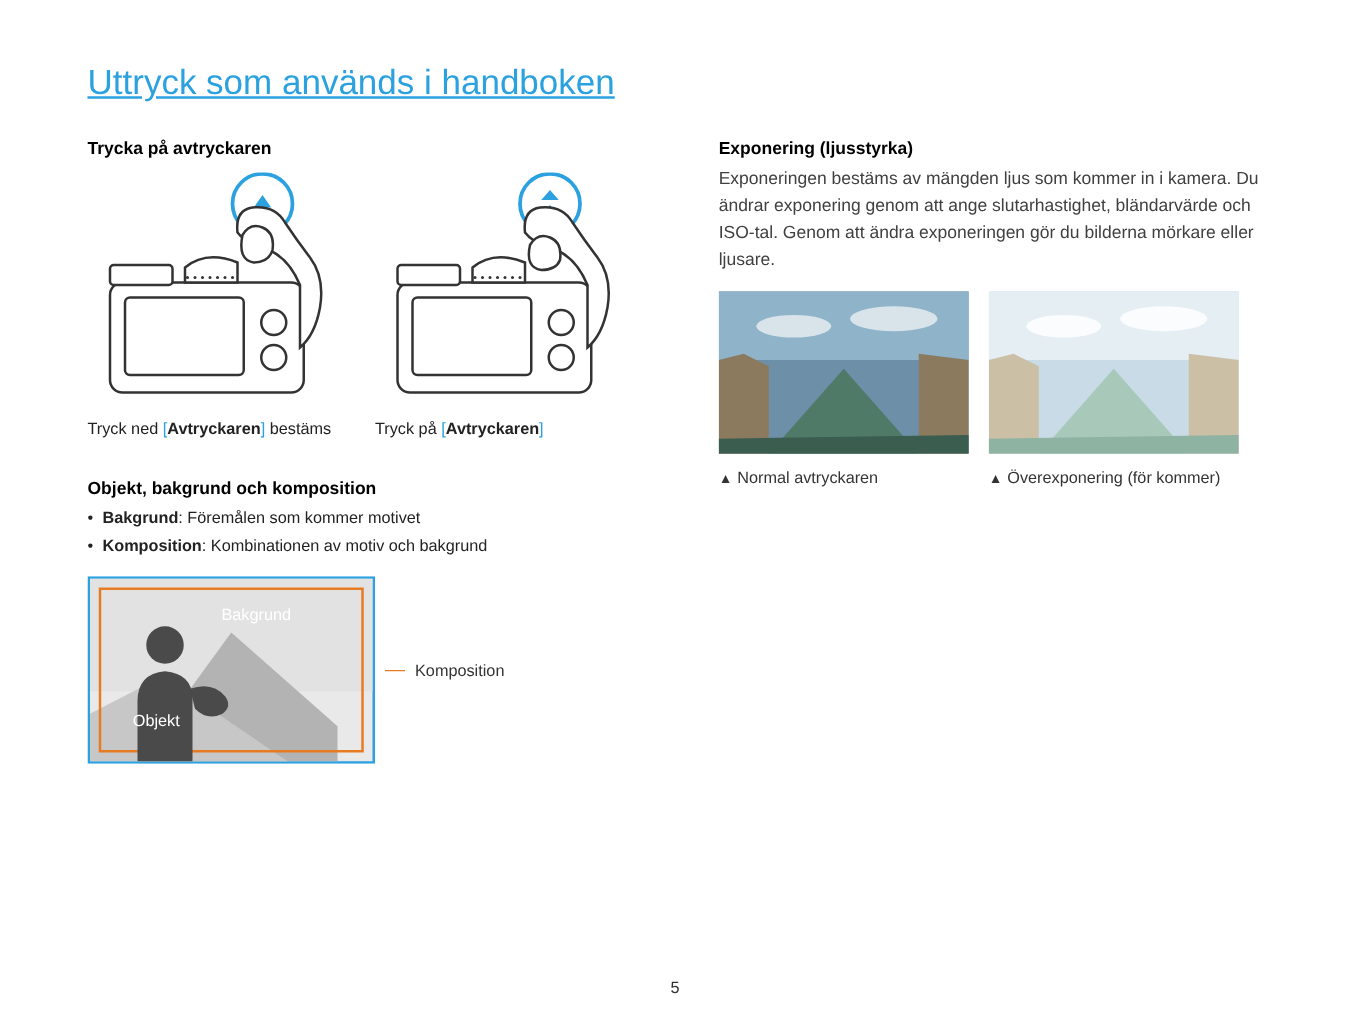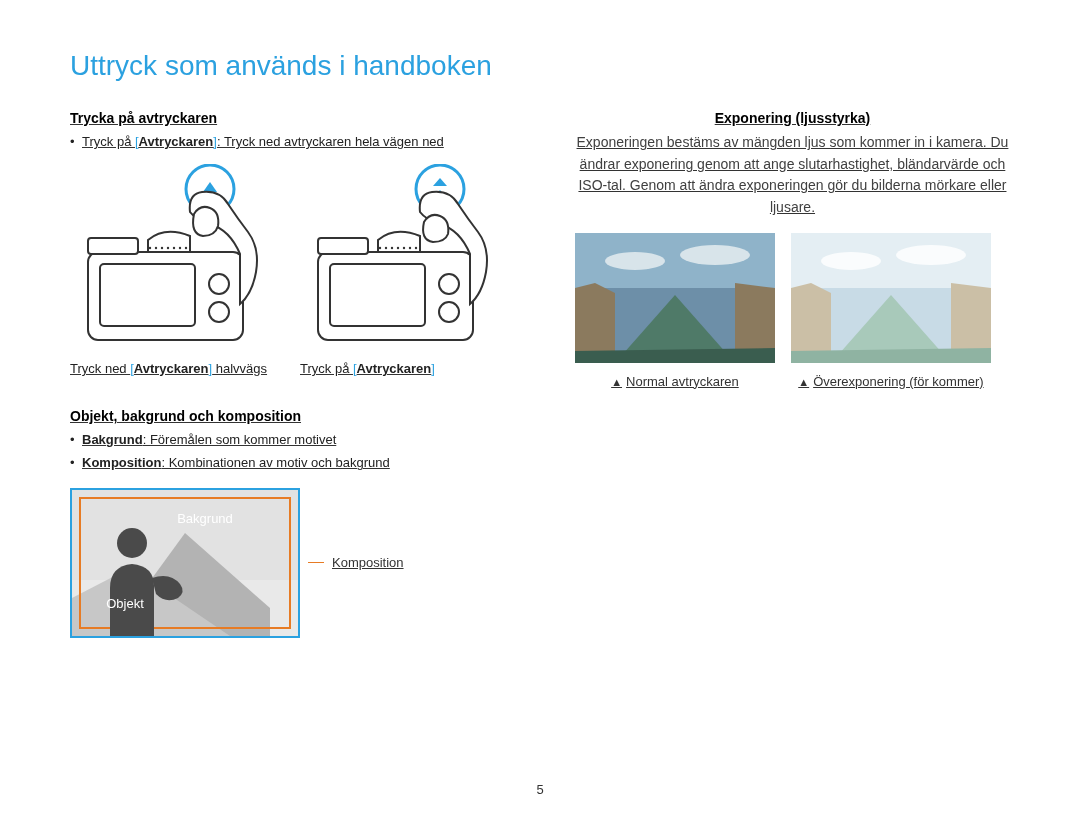--- a/index.html
+++ b/index.html
@@ -10,28 +10,28 @@
     font-family: Arial, Helvetica, sans-serif;
     color: #333;
     padding: 50px 70px 20px 70px;
     position: relative;
   }
   .page-title {
     color: #2ba1e0;
     font-size: 28px;
     font-weight: 400;
     margin-bottom: 28px;
+    text-decoration: underline;
   }
   .columns {
     display: flex;
     gap: 60px;
-    text-decoration: underline;
   }
   .col-left { width: 450px; }
-  .col-right { width: 440px; text-align: center; }
+  .col-right { width: 440px; }
   .section-heading {
     font-size: 14px;
     font-weight: bold;
     color: #000;
     margin-bottom: 6px;
   }
   .bullets { list-style: none; margin-bottom: 12px; }
   .bullets li {
     font-size: 13px;
     line-height: 1.55;
@@ -86,23 +86,20 @@
 
 <h1 class="page-title">Uttryck som används i handboken</h1>
 
 <div class="columns">
 
   <div class="col-left">
 
     <div>
       <div class="section-heading">Trycka på avtryckaren</div>
       <ul class="bullets">
-        <li>
-          <span>Tryck på </span><span class="bracket">[</span><span class="bold-run">Avtryckaren</span><span class="bracket">]</span><span>: Tryck ned avtryckaren hela vägen ned</span>
-        </li>
       </ul>
 
       <div class="shutter-row">
 
         <div class="shutter-item">
           <svg class="camera-svg" viewBox="0 0 200 185">
 
             <circle cx="140" cy="25" r="24" fill="#fff" stroke="#2ba1e0" stroke-width="3"></circle>
             <polygon points="140,18 147,28 133,28" fill="#2ba1e0"></polygon>
 
@@ -122,21 +119,21 @@
                 <circle cx="98" cy="84" r="1.2"></circle>
                 <circle cx="104" cy="84" r="1.2"></circle>
                 <circle cx="110" cy="84" r="1.2"></circle>
                 <circle cx="116" cy="84" r="1.2"></circle>
             </g>
 
             <path d="M 120 48 Q 118 30 132 28 Q 150 26 158 40 Q 168 55 178 68 Q 190 84 186 108 Q 182 130 170 140 L 170 90 Q 160 66 140 60 Q 126 56 120 48 Z" fill="#fff" stroke="#333" stroke-width="2"></path>
             <path d="M 124 50 Q 130 40 140 44 Q 150 48 148 62 Q 145 72 133 72 Q 120 70 124 50 Z" fill="#fff" stroke="#333" stroke-width="2"></path>
           </svg>
           <div class="caption">
-            <span>Tryck ned </span><span class="bracket">[</span><span class="bold-run">Avtryckaren</span><span class="bracket">]</span><span> halvvägs</span>
+            <span>Tryck ned </span><span class="bracket">[</span><span class="bold-run">Avtryckaren</span><span class="bracket">]</span><span> bestäms</span>
           </div>
         </div>
 
         <div class="shutter-item">
           <svg class="camera-svg" viewBox="0 0 200 185">
             <circle cx="140" cy="25" r="24" fill="#fff" stroke="#2ba1e0" stroke-width="3"></circle>
             <polygon points="140,14 147,22 133,22" fill="#2ba1e0"></polygon>
             <polygon points="140,26 147,34 133,34" fill="#2ba1e0"></polygon>
             <rect x="18" y="88" width="155" height="88" rx="10" fill="#fff" stroke="#333" stroke-width="2"></rect>
             <rect x="30" y="100" width="95" height="62" rx="4" fill="#fff" stroke="#333" stroke-width="2"></rect>

